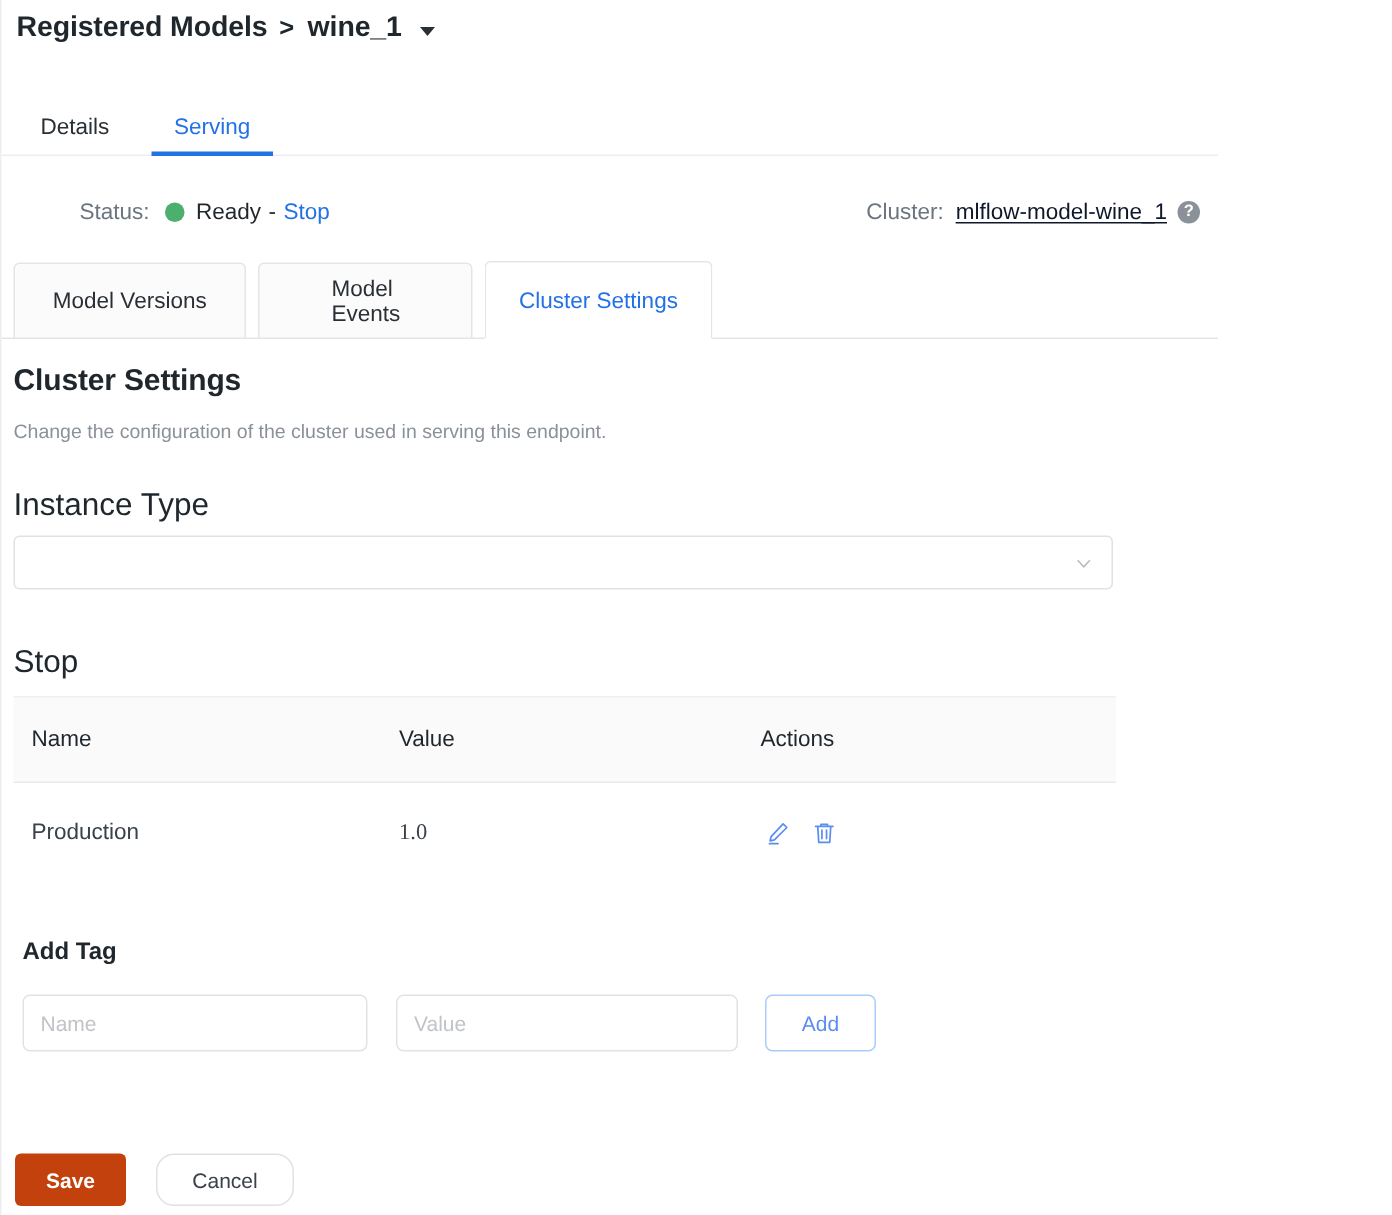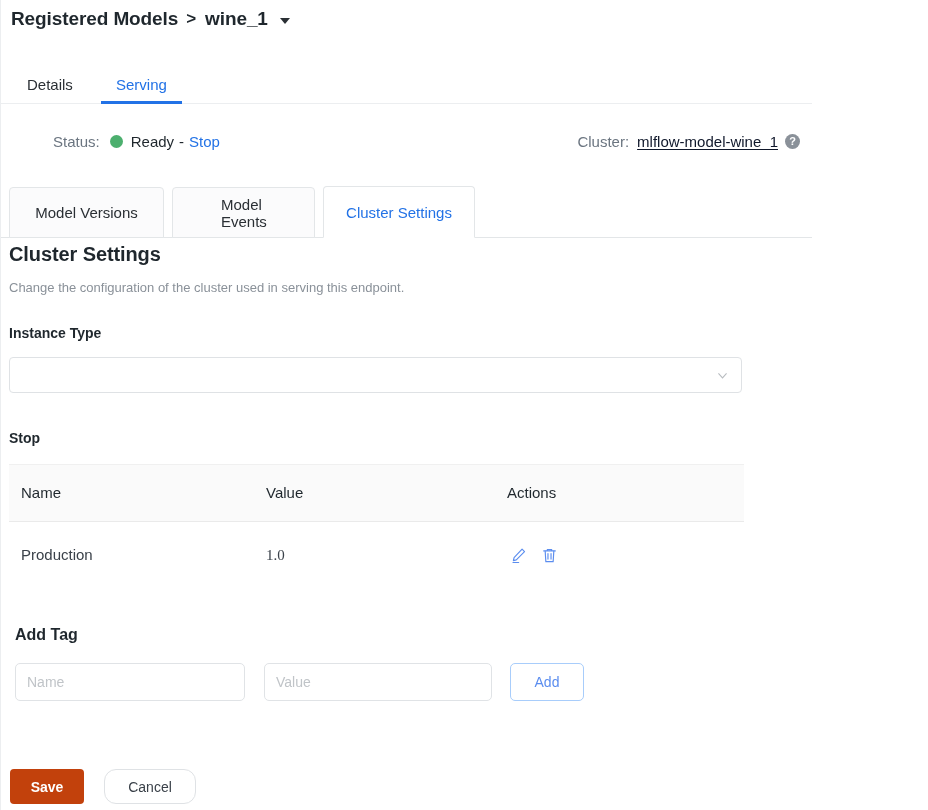--- a/index.html
+++ b/index.html
@@ -147,21 +147,21 @@
     font-weight: bold;
     margin-left: 7px;
     cursor: pointer;
     line-height: 1;
   }
 
   
   .sec-tabs {
     position: absolute;
     left: 0; right: 0;
-    top: 186px;
+    top: 174px;
     height: 52px;
   }
   .sec-tabs-line {
     position: absolute;
     left: 0; right: 0; bottom: 0;
     height: 1px;
     background: #e3e6e8;
   }
   .stab {
     position: absolute;
@@ -205,22 +205,22 @@
     position: absolute;
     left: 8px;
     top: 280px;
     font-size: 13px;
     color: #8a9199;
   }
 
   
   .field-label {
     position: absolute;
-    font-size: 14px;
-    font-weight: bold;
+    font-size: 21px;
+    font-weight: normal;
     color: #1f272d;
   }
   .label-instance { left: 8px; top: 325px; }
 
   .select-box {
     position: absolute;
     left: 8px;
     top: 357px;
     width: 733px;
     height: 36px;

